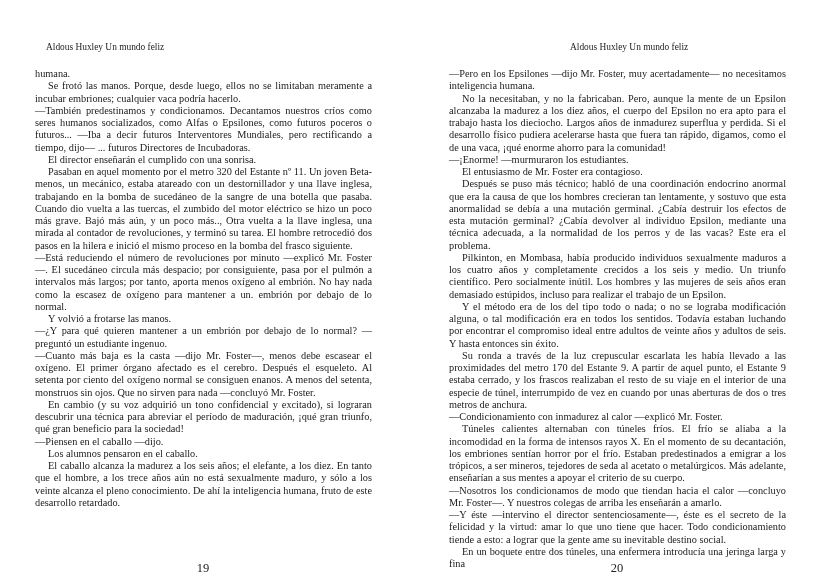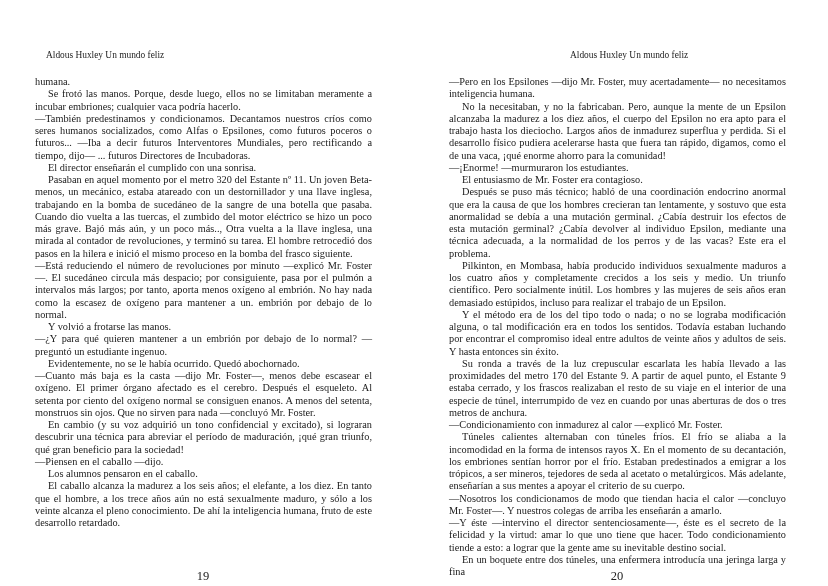--- a/index.html
+++ b/index.html
@@ -1,19 +1,19 @@
 <!DOCTYPE html>
 <html><head>
   <meta charset="utf-8">
   <style>
     html, body { margin: 0; padding: 0; background: #ffffff; }
     body { width: 828px; height: 586px; overflow: hidden; position: relative;
       font-family: "Liberation Serif", "DejaVu Serif", serif; color: #1a1a1a; }
     .spread { position: absolute; left: 0; top: 0; width: 828px; height: 586px; }
-    .page { position: absolute; top: 8px; width: 414px; height: 560px; }
+    .page { position: absolute; top: 0; width: 414px; height: 560px; }
     .page.left { left: 0; }
     .page.right { left: 414px; }
     .running-head { position: absolute; top: 41px; font-size: 9.4px; line-height: 12px; color: #222; white-space: nowrap; }
     .page.left .running-head { left: 46px; }
     .page.right .running-head { left: 156px; }
     .text-block { position: absolute; top: 68px; width: 337px; font-size: 10.3px; line-height: 12.25px; text-align: justify; hyphens: none; }
     .page.left .text-block { left: 35px; }
     .page.right .text-block { left: 35px; }
     .text-block p { margin: 0; }
     .text-block p.indent { text-indent: 13px; }
@@ -30,21 +30,20 @@
     <div class="running-head">Aldous Huxley Un mundo feliz</div>
     <div class="text-block">
         <p class="">humana.</p>
         <p class="indent">Se frotó las manos. Porque, desde luego, ellos no se limitaban meramente a incubar embriones; cualquier vaca podría hacerlo.</p>
         <p class="">—También predestinamos y condicionamos. Decantamos nuestros críos como seres humanos socializados, como Alfas o Epsilones, como futuros poceros o futuros... —Iba a decir futuros Interventores Mundiales, pero rectificando a tiempo, dijo— ... futuros Directores de Incubadoras.</p>
         <p class="indent">El director enseñarán el cumplido con una sonrisa.</p>
         <p class="indent">Pasaban en aquel momento por el metro 320 del Estante nº 11. Un joven Beta-menos, un mecánico, estaba atareado con un destornillador y una llave inglesa, trabajando en la bomba de sucedáneo de la sangre de una botella que pasaba. Cuando dio vuelta a las tuercas, el zumbido del motor eléctrico se hizo un poco más grave. Bajó más aún, y un poco más.., Otra vuelta a la llave inglesa, una mirada al contador de revoluciones, y terminó su tarea. El hombre retrocedió dos pasos en la hilera e inició el mismo proceso en la bomba del frasco siguiente.</p>
         <p class="">—Está reduciendo el número de revoluciones por minuto —explicó Mr. Foster—. El sucedáneo circula más despacio; por consiguiente, pasa por el pulmón a intervalos más largos; por tanto, aporta menos oxígeno al embrión. No hay nada como la escasez de oxígeno para mantener a un. embrión por debajo de lo normal.</p>
         <p class="indent">Y volvió a frotarse las manos.</p>
         <p class="">—¿Y para qué quieren mantener a un embrión por debajo de lo normal? —preguntó un estudiante ingenuo.</p>
-        <p class="indent">Evidentemente, no se le había ocurrido. Quedó abochornado.</p>
         <p class="">—Cuanto más baja es la casta —dijo Mr. Foster—, menos debe escasear el oxígeno. El primer órgano afectado es el cerebro. Después el esqueleto. Al setenta por ciento del oxígeno normal se consiguen enanos. A menos del setenta, monstruos sin ojos. Que no sirven para nada —concluyó Mr. Foster.</p>
         <p class="indent">En cambio (y su voz adquirió un tono confidencial y excitado), si lograran descubrir una técnica para abreviar el período de maduración, ¡qué gran triunfo, qué gran beneficio para la sociedad!</p>
         <p class="">—Piensen en el caballo —dijo.</p>
         <p class="indent">Los alumnos pensaron en el caballo.</p>
         <p class="indent">El caballo alcanza la madurez a los seis años; el elefante, a los diez. En tanto que el hombre, a los trece años aún no está sexualmente maduro, y sólo a los veinte alcanza el pleno conocimiento. De ahí la inteligencia humana, fruto de este desarrollo retardado.</p>
       </div>
     <div class="folio"><span>19</span></div>
   </div>
   <div class="page right">
     <div class="running-head">Aldous Huxley Un mundo feliz</div>

